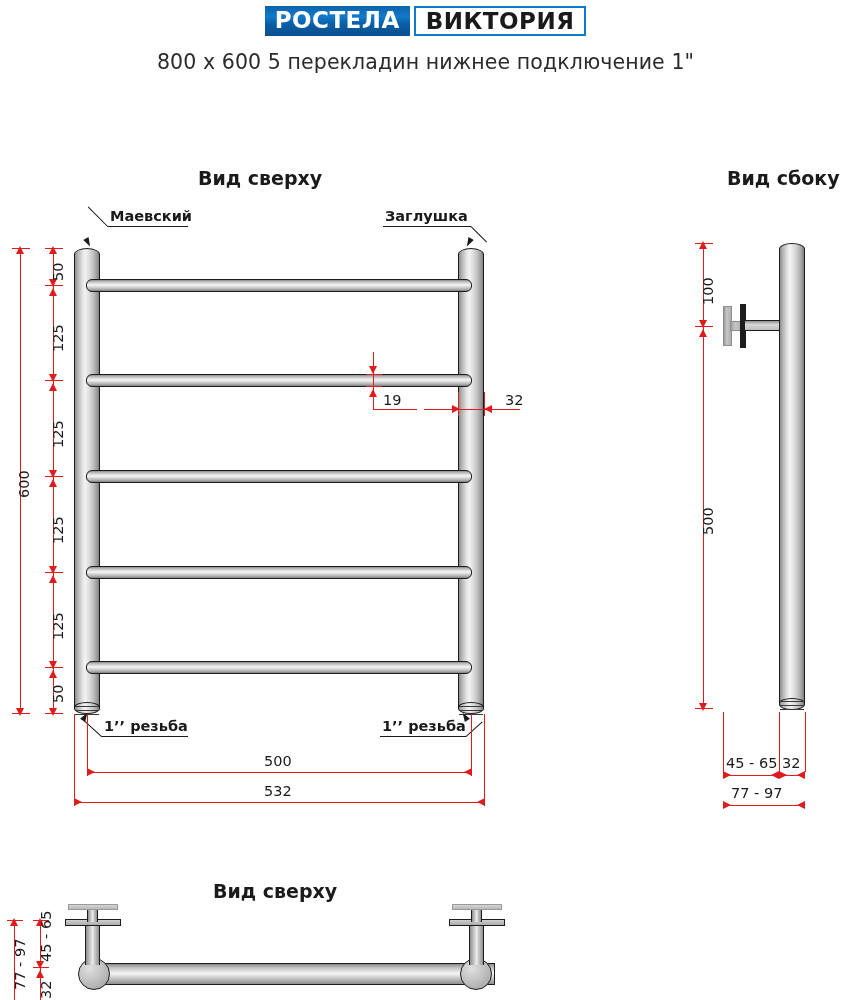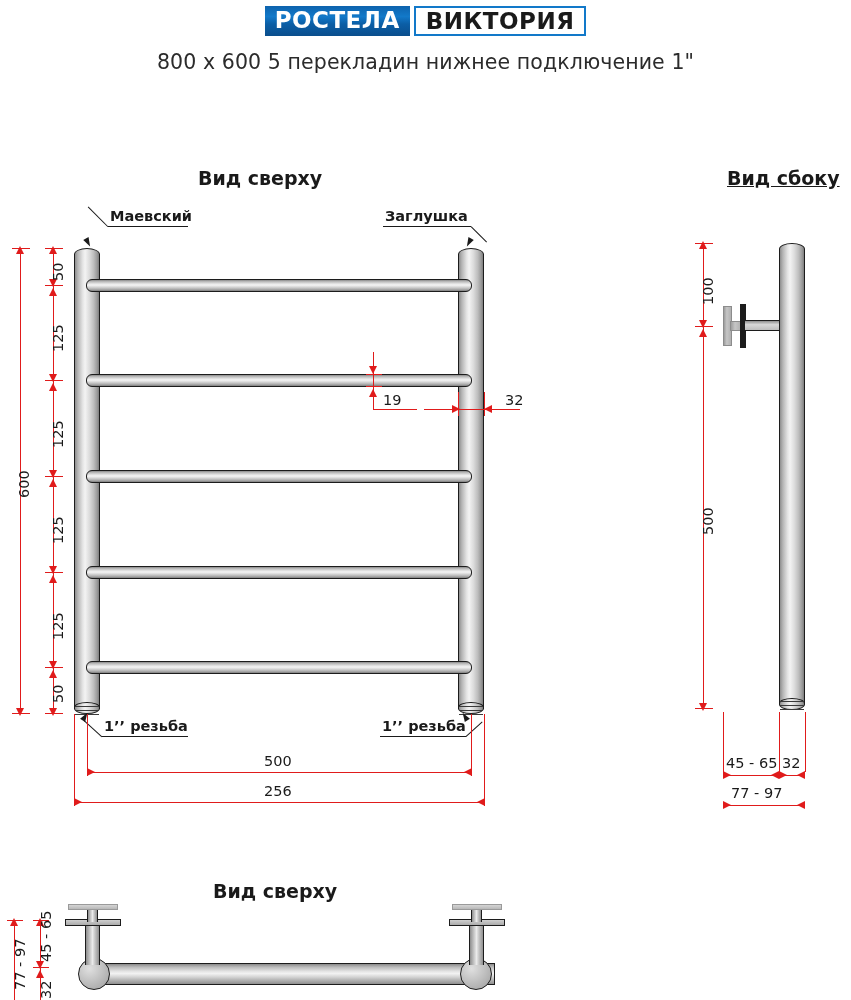--- a/index.html
+++ b/index.html
@@ -191,21 +191,21 @@
 <body>
 
 <div id="logo-bar">
   <div id="logo-rostela">РОСТЕЛА</div>
   <div id="logo-sep"></div>
   <div id="logo-victoria">ВИКТОРИЯ</div>
 </div>
 <div id="subtitle">800 x 600 5 перекладин нижнее подключение 1"</div>
 
 <div class="view-title" style="left:198px; top:167px;">Вид сверху</div>
-<div class="view-title" style="left:727px; top:167px;text-decoration:underline;">Вид сбоку</div>
+<div class="view-title" style="left:727px; top:167px;">Вид сбоку</div>
 <div class="view-title" style="left:213px; top:880px;">Вид сверху</div>
 
 <div>
 
   <div class="post-cap" style="left:74px; top:248px; width:26px; height:14px;"></div>
   <div class="post-v" style="left:74px; top:254px; width:26px; height:455px;"></div>
   <div class="post-cap" style="left:74px; top:702px; width:26px; height:12px;"></div>
   <div class="thread-line" style="left:75px; top:706px; width:24px;"></div>
   <div class="thread-line" style="left:75px; top:710px; width:24px;"></div>
   <div class="thread-line" style="left:75px; top:714px; width:24px;"></div>
@@ -313,21 +313,21 @@
   <div class="dim-line-h" style="left:87px; top:772px; width:385px;"></div>
   <div class="arr arr-right" style="left:87px; top:768px;"></div>
   <div class="arr arr-left" style="left:464px; top:768px;"></div>
   <div class="dim-text" style="left:264px; top:753px;">500</div>
 
   <div class="dim-ext-v" style="left:74px; top:714px; height:92px;"></div>
   <div class="dim-ext-v" style="left:484px; top:714px; height:92px;"></div>
   <div class="dim-line-h" style="left:74px; top:802px; width:411px;"></div>
   <div class="arr arr-right" style="left:74px; top:798px;"></div>
   <div class="arr arr-left" style="left:477px; top:798px;"></div>
-  <div class="dim-text" style="left:264px; top:783px;">256</div>
+  <div class="dim-text" style="left:264px; top:783px;">532</div>
 </div>
 
 <div>
   <div class="post-cap" style="left:779px; top:243px; width:26px; height:13px;"></div>
   <div class="post-v" style="left:779px; top:249px; width:26px; height:455px;"></div>
   <div class="post-cap" style="left:779px; top:698px; width:26px; height:12px;"></div>
   <div class="thread-line" style="left:780px; top:701px; width:24px;"></div>
   <div class="thread-line" style="left:780px; top:705px; width:24px;"></div>
   <div class="thread-line" style="left:780px; top:709px; width:24px;"></div>
 

